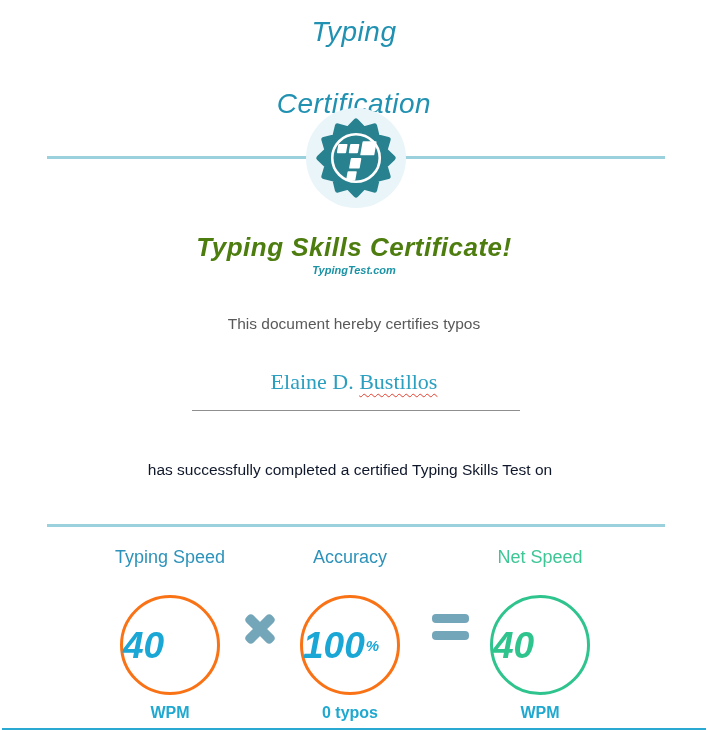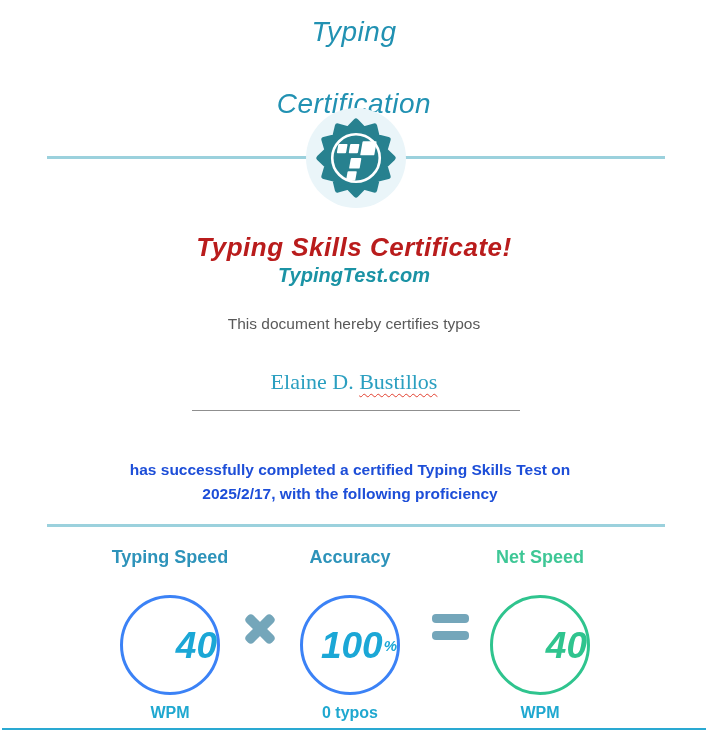--- a/index.html
+++ b/index.html
@@ -51,29 +51,29 @@
   .badge-svg { width: 88px; height: 88px; display: block; }
 
   .cert-heading {
     position: absolute;
     left: 0; right: 0;
     top: 232px;
     text-align: center;
     font-size: 26px;
     font-weight: bold;
     font-style: italic;
-    color: #b91c1c;
+    color: #4d7c0f;
     letter-spacing: 0.5px;
   }
   .cert-brand {
     position: absolute;
     left: 0; right: 0;
     top: 264px;
     text-align: center;
-    font-size: 20px;
+    font-size: 11px;
     font-weight: bold;
     font-style: italic;
     color: #1b93a5;
   }
   .certifies-text {
     position: absolute;
     left: 0; right: 0;
     top: 315px;
     text-align: center;
     font-size: 15.5px;
@@ -104,47 +104,46 @@
     height: 1px;
     background: #8f8f8f;
   }
   .completion-text {
     position: absolute;
     left: 0; right: 8px;
     top: 458px;
     text-align: center;
     font-size: 15.5px;
     line-height: 24px;
-    color: #1d4ed8;
-    font-weight: bold;
+    color: #0f172a;
   }
 
   .result-label {
     position: absolute;
     top: 547px;
     width: 180px;
     text-align: center;
     font-size: 18px;
-    font-weight: 700;
+    font-weight: 400;
     color: #2d93ba;
   }
   .label-typing-speed { left: 78px; }
   .label-accuracy { left: 258px; }
   .label-net-speed { left: 448px; color: #3ec796; }
 
   .result-circle {
     position: absolute;
     top: 595px;
     width: 100px;
     height: 100px;
-    border: 3px solid #3b82f6;
+    border: 3px solid #f97316;
     border-radius: 50%;
     display: flex;
     align-items: center;
-    justify-content: flex-end;
+    justify-content: flex-start;
     background: #ffffff;
   }
   .circle-typing-speed { left: 118px; }
   .circle-accuracy { left: 298px; }
   .circle-net-speed { left: 488px; border-color: #2fc48e; }
 
   .circle-value {
     font-size: 37px;
     font-weight: bold;
     font-style: italic;
@@ -233,21 +232,20 @@
   <div class="cert-heading">Typing Skills Certificate!</div>
   <div class="cert-brand">TypingTest.com</div>
 
   <div class="certifies-text">This document hereby certifies typos</div>
 
   <div class="recipient-name"><span>Elaine D. </span><span class="name-flagged">Bustillos</span></div>
   <div class="name-underline"></div>
 
   <div class="completion-text">
     <div>has successfully completed a certified Typing Skills Test on</div>
-    <div>2025/2/17, with the following proficiency</div>
   </div>
 
   <div class="divider divider-mid"></div>
 
   <div class="result-label label-typing-speed">Typing Speed</div>
   <div class="result-label label-accuracy">Accuracy</div>
   <div class="result-label label-net-speed">Net Speed</div>
 
   <div class="result-circle circle-typing-speed">
     <span class="circle-value">40</span>

